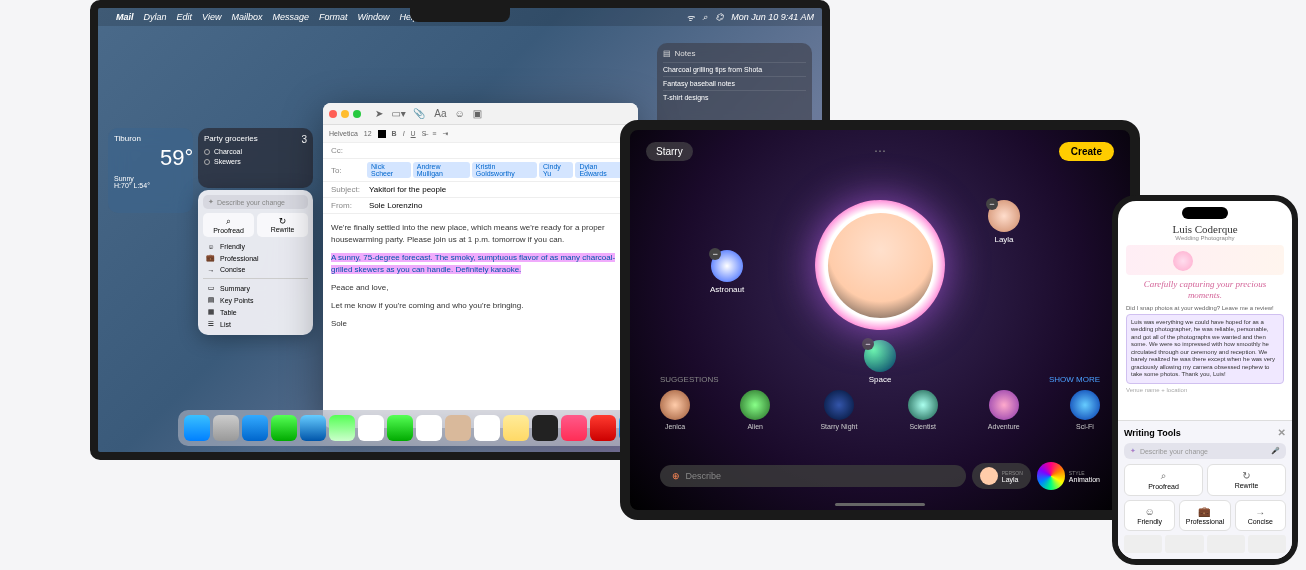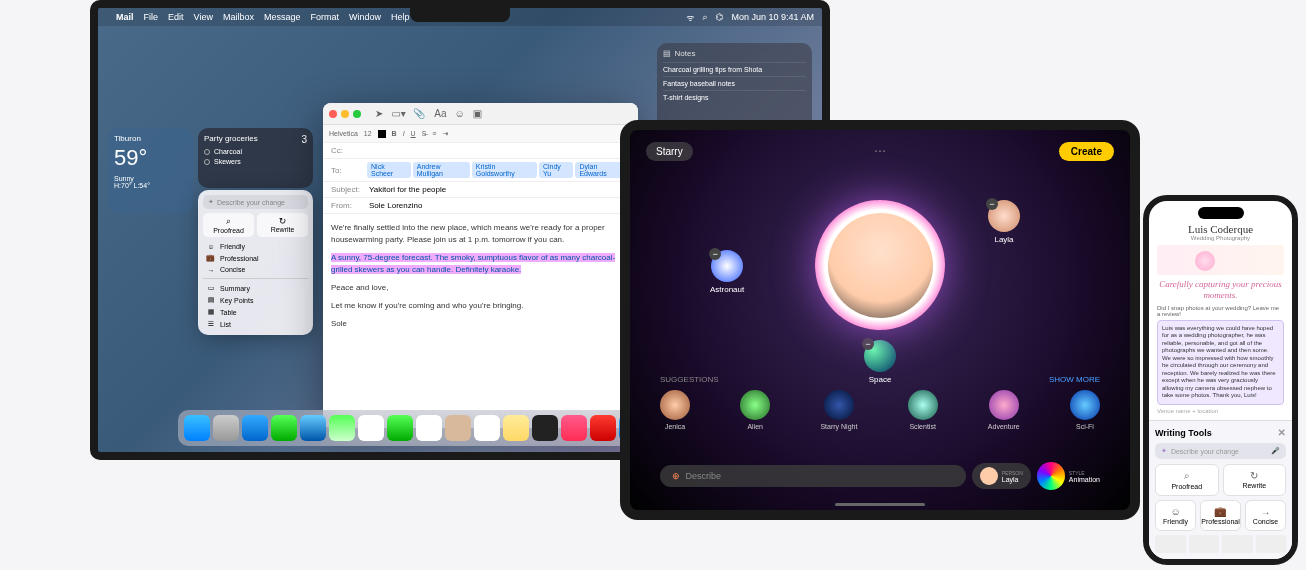--- a/index.html
+++ b/index.html
@@ -2,28 +2,28 @@
 <html><head>
 <meta charset="utf-8">
 <style>
 *{margin:0;padding:0;box-sizing:border-box;font-family:-apple-system,BlinkMacSystemFont,"Helvetica Neue",Arial,sans-serif;}
 body{width:1306px;height:570px;background:#f5f5f7;position:relative;overflow:hidden;}
 
 
 .macbook{position:absolute;left:90px;top:0;width:740px;height:490px;}
 .mac-screen{width:100%;height:460px;background:linear-gradient(135deg,#4a6a8a 0%,#3a5a7a 40%,#6a7a9a 70%,#8a6a9a 100%);border-radius:10px;border:8px solid #1a1a1a;position:relative;overflow:hidden;}
 .mac-notch{position:absolute;top:0;left:50%;transform:translateX(-50%);width:100px;height:14px;background:#1a1a1a;border-radius:0 0 8px 8px;z-index:100;}
-.mac-menubar{position:absolute;top:0;left:0;right:0;height:18px;background:rgba(0,0,0,0.15);display:flex;align-items:center;padding:0 8px;font-size:9px;color:#fff;z-index:50;}
+.mac-menubar{position:absolute;top:0;left:0;right:0;height:18px;background:rgba(0,0,0,0.15);display:flex;align-items:center;padding:0 8px;font-size:9px;color:#fff;z-index:50;font-style:italic;}
 .mac-menubar .left{display:flex;gap:10px;}
 .mac-menubar .right{margin-left:auto;display:flex;gap:8px;align-items:center;}
 .apple-logo{font-size:10px;}
 
 
 .weather-widget{position:absolute;top:120px;left:10px;width:85px;height:85px;background:rgba(60,100,140,0.6);backdrop-filter:blur(10px);border-radius:10px;padding:6px;color:#fff;font-size:8px;}
-.weather-widget .temp{font-size:22px;font-weight:300;margin-top:2px;}
+.weather-widget .temp{font-size:22px;font-weight:300;margin-top:2px;margin-left:46px;}
 .weather-widget .cond{font-size:7px;margin-top:4px;}
 .weather-widget .hilo{font-size:7px;}
 
 .reminders-widget{position:absolute;top:120px;left:100px;width:115px;height:60px;background:rgba(40,40,50,0.7);backdrop-filter:blur(10px);border-radius:10px;padding:6px;color:#fff;font-size:8px;}
 .reminders-widget .title{display:flex;justify-content:space-between;}
 .reminders-widget .badge{background:none;font-size:10px;}
 .reminders-widget .item{display:flex;align-items:center;gap:4px;margin-top:3px;font-size:7px;}
 .reminders-widget .circ{width:6px;height:6px;border:1px solid #aaa;border-radius:50%;}
 
 .notes-widget{position:absolute;top:35px;right:10px;width:155px;height:90px;background:rgba(60,60,70,0.6);backdrop-filter:blur(10px);border-radius:10px;padding:6px;color:#fff;font-size:8px;}
@@ -83,21 +83,21 @@
 .sugg-item .thumb{width:30px;height:30px;border-radius:50%;margin:0 auto 3px;}
 
 .ipad-bottom{position:absolute;bottom:20px;left:30px;right:30px;display:flex;gap:6px;align-items:center;}
 .describe-bar{flex:1;background:rgba(60,60,60,0.8);border-radius:16px;padding:6px 12px;color:#888;font-size:9px;display:flex;align-items:center;gap:6px;}
 .person-pill{background:rgba(60,60,60,0.8);border-radius:16px;padding:4px 8px;color:#fff;font-size:7px;display:flex;align-items:center;gap:4px;}
 .person-pill .av{width:18px;height:18px;border-radius:50%;background:#ffccaa;}
 .style-pill{width:28px;height:28px;border-radius:50%;background:conic-gradient(#ff0080,#ff8000,#ffff00,#00ff80,#0080ff,#8000ff,#ff0080);}
 .ipad-homebar{position:absolute;bottom:4px;left:50%;transform:translateX(-50%);width:90px;height:3px;background:#666;border-radius:2px;}
 
 
-.iphone{position:absolute;right:8px;top:195px;width:155px;height:370px;}
+.iphone{position:absolute;right:8px;top:195px;width:186px;height:370px;}
 .iphone-screen{width:100%;height:100%;background:#fff;border-radius:24px;border:6px solid #1a1a1a;position:relative;overflow:hidden;}
 .iphone-island{position:absolute;top:6px;left:50%;transform:translateX(-50%);width:46px;height:12px;background:#000;border-radius:8px;z-index:10;}
 .iphone-content{padding:22px 8px 0;font-size:8px;}
 .iphone-title{text-align:center;font-family:serif;font-size:11px;color:#333;}
 .iphone-sub{text-align:center;font-size:6px;color:#888;margin-bottom:4px;}
 .iphone-hero{height:30px;background:linear-gradient(90deg,#ffeef5,#fff5ee);border-radius:4px;margin-bottom:4px;position:relative;}
 .iphone-hero::after{content:"";position:absolute;left:30%;top:20%;width:20px;height:20px;background:radial-gradient(circle,#ffddee,#ffaacc);border-radius:50%;}
 .iphone-tagline{text-align:center;color:#d4669a;font-family:serif;font-style:italic;font-size:9px;line-height:1.2;margin-bottom:4px;}
 .iphone-prompt{font-size:6px;color:#666;margin-bottom:3px;}
 .iphone-review{background:#f0e8ff;border:1px solid #d0c0f0;border-radius:4px;padding:4px;font-size:6px;color:#333;line-height:1.25;margin-bottom:3px;}
@@ -117,21 +117,21 @@
 </head>
 <body>
 
 <div class="macbook">
   <div class="mac-screen">
     <div class="mac-notch"></div>
     <div class="mac-menubar">
       <div class="left">
         <span class="apple-logo"></span>
         <span style="font-weight:600;">Mail</span>
-        <span>File</span>
+        <span>Dylan</span>
         <span>Edit</span>
         <span>View</span>
         <span>Mailbox</span>
         <span>Message</span>
         <span>Format</span>
         <span>Window</span>
         <span>Help</span>
       </div>
       <div class="right">
         <span>ᯤ</span>

